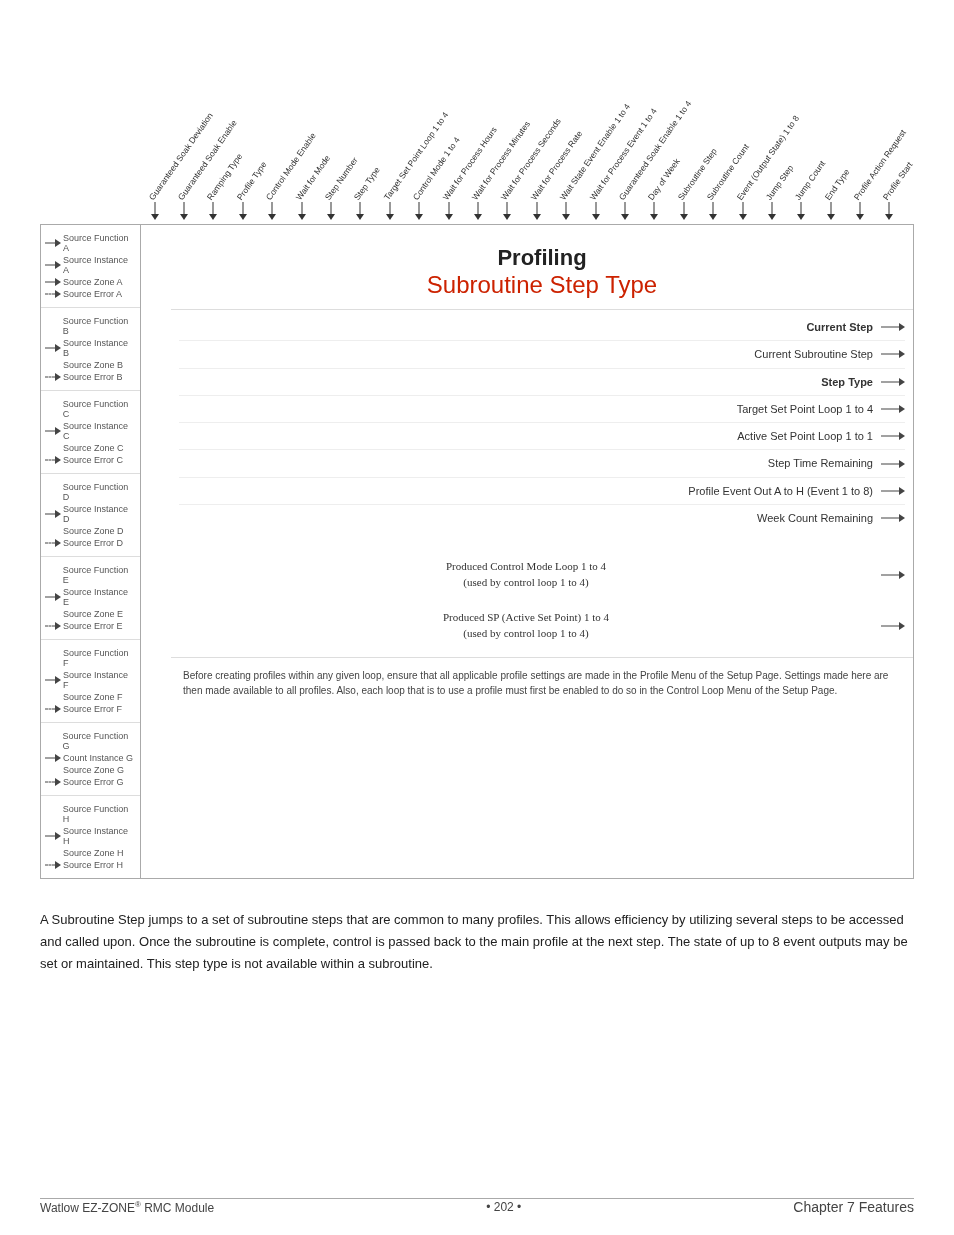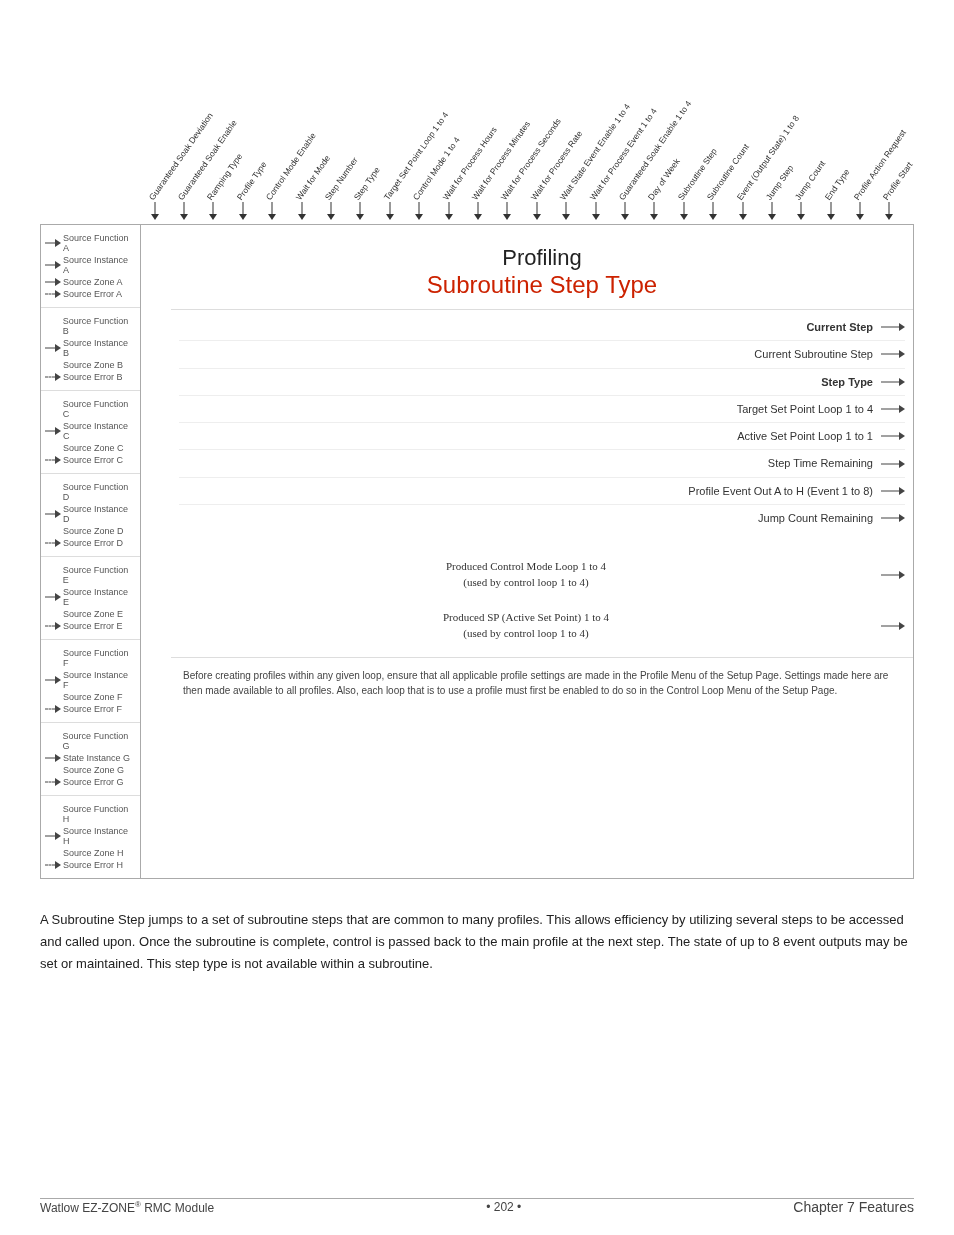--- a/index.html
+++ b/index.html
@@ -118,21 +118,21 @@
     }
 
     
     .title-area {
       text-align: center;
       padding: 20px 20px 10px;
       border-bottom: 1px solid #ddd;
     }
     .title-main {
       font-size: 22px;
-      font-weight: normal;
+      font-weight: bold;
       color: #222;
     }
     .title-sub {
       font-size: 24px;
       color: #cc2200;
       font-weight: normal;
     }
 
     .output-row {
       display: flex;
@@ -544,21 +544,21 @@
             <span>Source Error F</span>
           </div>
         </div>
         <div class="input-group">
           <div class="input-row">
             <span style="width: 18px; display: inline-block;"></span>
             <span>Source Function G</span>
           </div>
           <div class="input-row">
             <span class="arrow-right"></span>
-            <span>State Instance G</span>
+            <span>Count Instance G</span>
           </div>
           <div class="input-row">
             <span style="width: 18px; display: inline-block;"></span>
             <span>Source Zone G</span>
           </div>
           <div class="input-row">
             <span class="arrow-right-dashed"></span>
             <span>Source Error G</span>
           </div>
         </div>
@@ -610,21 +610,21 @@
           </div>
           <div class="output-row">
             <span class="output-label">Step Time Remaining</span>
             <span class="arrow-out"></span>
           </div>
           <div class="output-row">
             <span class="output-label">Profile Event Out A to H (Event 1 to 8)</span>
             <span class="arrow-out"></span>
           </div>
           <div class="output-row">
-            <span class="output-label">Jump Count Remaining</span>
+            <span class="output-label">Week Count Remaining</span>
             <span class="arrow-out"></span>
           </div>
         </div>
       <div class="output-section" id="output-section-bottom" style="padding: 8px;">
           <div style="height: 12px;"></div>
           <div class="output-row-double">
             <span class="output-label-center" style="text-align: center;">Produced Control Mode Loop 1 to 4<br>(used by control loop 1 to 4)</span>
             <span class="arrow-out"></span>
           </div>
           <div style="height: 12px;"></div>

